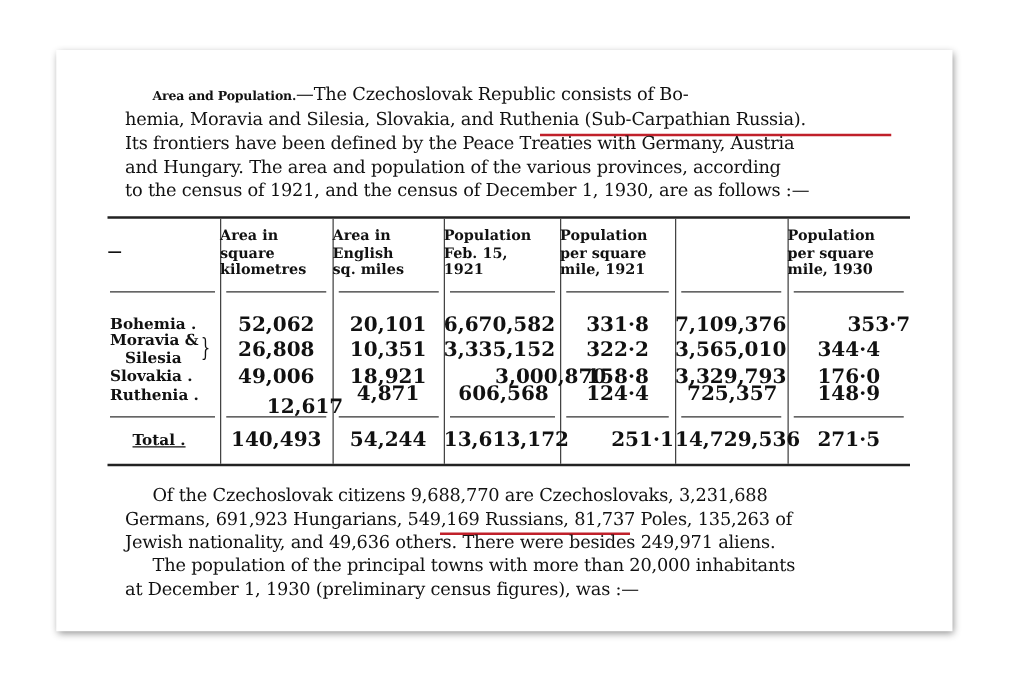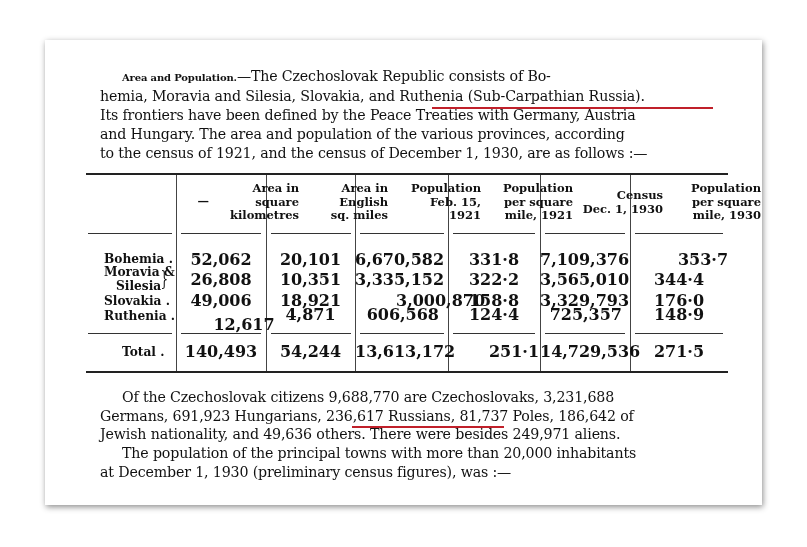--- a/index.html
+++ b/index.html
@@ -9,25 +9,25 @@
           box-shadow: 1px 2px 6px rgba(0,0,0,0.45); }
   .line { position:absolute; left:55px; white-space:nowrap; font-size:14.2px; line-height:18px;
           letter-spacing:-0.15px; }
   .title { font-weight:bold; font-size:10px; }
   .red-ul { position:absolute; height:2px; background:#c0202a; }
 
   .tbl { position:absolute; left:41px; top:133px; width:642px; height:200px; }
   .hrule { position:absolute; height:0; border-top:2px solid #222; }
   .hrule.thin { border-top:1.3px solid #333; }
   .vrule { position:absolute; width:0; border-left:1px solid #444; }
-  .hcell { position:absolute; text-align:right; font-size:11.5px; line-height:13.5px; font-weight:bold;padding-left:33px; }
+  .hcell { position:absolute; text-align:left; font-size:11.5px; line-height:13.5px; font-weight:bold; }
   .cell { position:absolute; font-size:16px; line-height:14px; font-weight:bold; white-space:nowrap; }
   .num { text-align:right; }
   .ctr { text-align:center; }
-  .rowlabel { position:absolute; font-size:12.2px; line-height:14px; font-weight:bold; white-space:nowrap;margin-left:16px; }
+  .rowlabel { position:absolute; font-size:12.2px; line-height:14px; font-weight:bold; white-space:nowrap; }
   .brace { position:absolute; font-size:20px; line-height:20px; font-weight:normal; transform:scaleX(0.6); }
 </style>
 </head>
 <body>
 
 <div class="page">
 
   <div class="line" style="left:77px; top:27px;">
     <span class="title">Area and Population.</span><span>—The Czechoslovak Republic consists of Bo-</span>
   </div>
@@ -60,24 +60,20 @@
     </div>
     <div class="hcell" style="left:269px; width:93px; top:9px;">
       <div>Population</div>
         <div>Feb. 15,</div>
         <div>1921</div>
     </div>
     <div class="hcell" style="left:362px; width:92px; top:9px;">
       <div>Population</div>
         <div>per square</div>
         <div>mile, 1921</div>
-    </div>
-    <div class="hcell" style="left:454px; width:90px; top:16px;">
-      <div>Census</div>
-        <div>Dec. 1, 1930</div>
     </div>
     <div class="hcell" style="left:544px; width:98px; top:9px;">
       <div>Population</div>
         <div>per square</div>
         <div>mile, 1930</div>
     </div>
 
     <div class="hrule thin" style="left:2px; top:60px; width:84px;"></div>
     <div class="hrule thin" style="left:95px; top:60px; width:80px;"></div>
     <div class="hrule thin" style="left:185px; top:60px; width:80px;"></div>
@@ -122,31 +118,31 @@
     <div class="cell ctr" style="left:544px; width:98px; top:135px;">148·9</div>
 
     <div class="hrule thin" style="left:2px; top:160px; width:84px;"></div>
     <div class="hrule thin" style="left:95px; top:160px; width:80px;"></div>
     <div class="hrule thin" style="left:185px; top:160px; width:80px;"></div>
     <div class="hrule thin" style="left:274px; top:160px; width:84px;"></div>
     <div class="hrule thin" style="left:367px; top:160px; width:82px;"></div>
     <div class="hrule thin" style="left:459px; top:160px; width:80px;"></div>
     <div class="hrule thin" style="left:549px; top:160px; width:88px;"></div>
 
-    <div class="rowlabel" style="left:20px; top:172px;">Total  .</div>
+    <div class="rowlabel" style="left:20px; top:172px;text-decoration:underline;">Total  .</div>
     <div class="cell ctr" style="left:90px; width:90px; top:172px;">140,493</div>
     <div class="cell ctr" style="left:180px; width:89px; top:172px;">54,244</div>
     <div class="cell num" style="left:269px; width:84px; top:172px;">13,613,172</div>
     <div class="cell ctr" style="left:382px; width:92px; top:172px;">251·1</div>
     <div class="cell num" style="left:454px; width:82px; top:172px;">14,729,536</div>
     <div class="cell ctr" style="left:544px; width:98px; top:172px;">271·5</div>
 
     <div class="hrule" style="left:0; top:198px; width:642px;"></div>
   </div>
 
   <div class="line" style="left:77px; top:348px;">Of the Czechoslovak citizens 9,688,770 are Czechoslovaks, 3,231,688</div>
-  <div class="line" style="top:367px;">Germans, 691,923 Hungarians, 236,617 Russians, 81,737 Poles, 186,642 of</div>
+  <div class="line" style="top:367px;">Germans, 691,923 Hungarians, 549,169 Russians, 81,737 Poles, 135,263 of</div>
   <div class="red-ul" style="left:307px; top:386px; width:152px;"></div>
   <div class="line" style="top:385px;">Jewish nationality, and 49,636 others.  There were besides 249,971 aliens.</div>
   <div class="line" style="left:77px; top:404px;">The population of the principal towns with more than 20,000 inhabitants</div>
   <div class="line" style="top:423px;">at December 1, 1930 (preliminary census figures), was :—</div>
 
 </div>
 
 </body></html>

